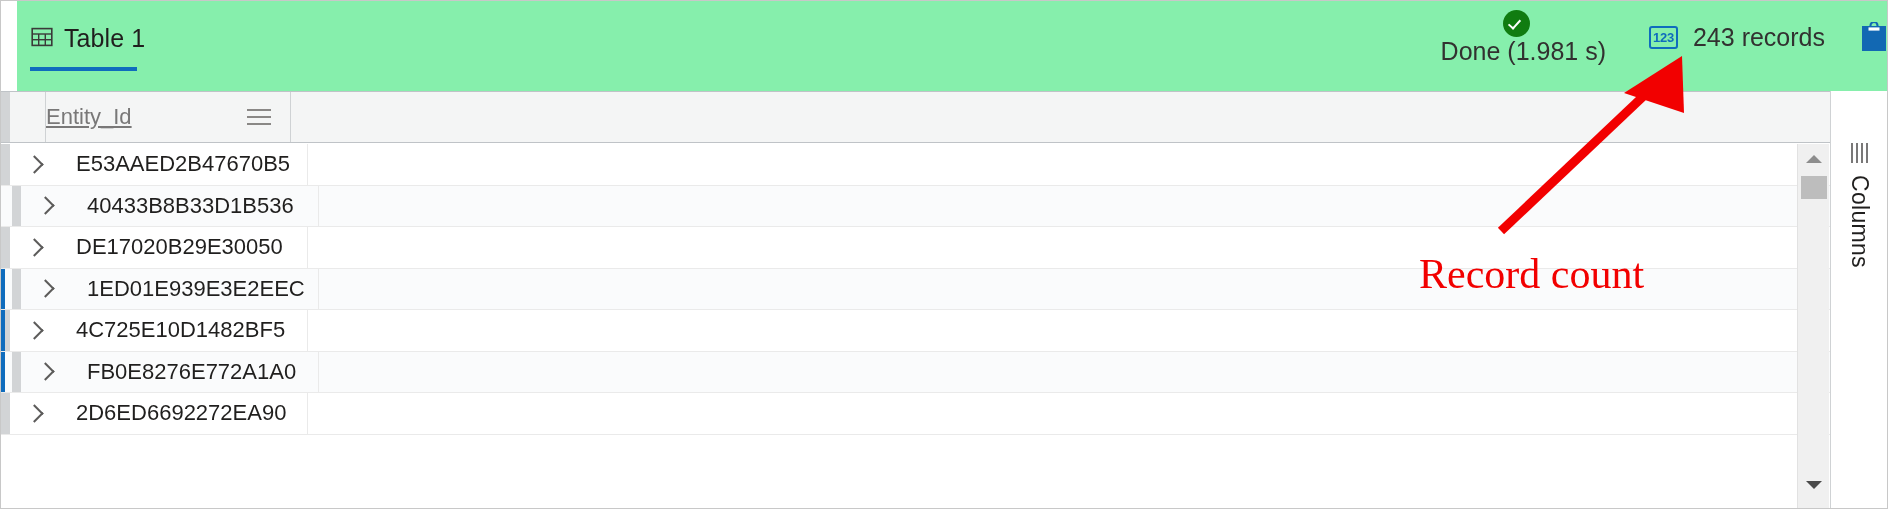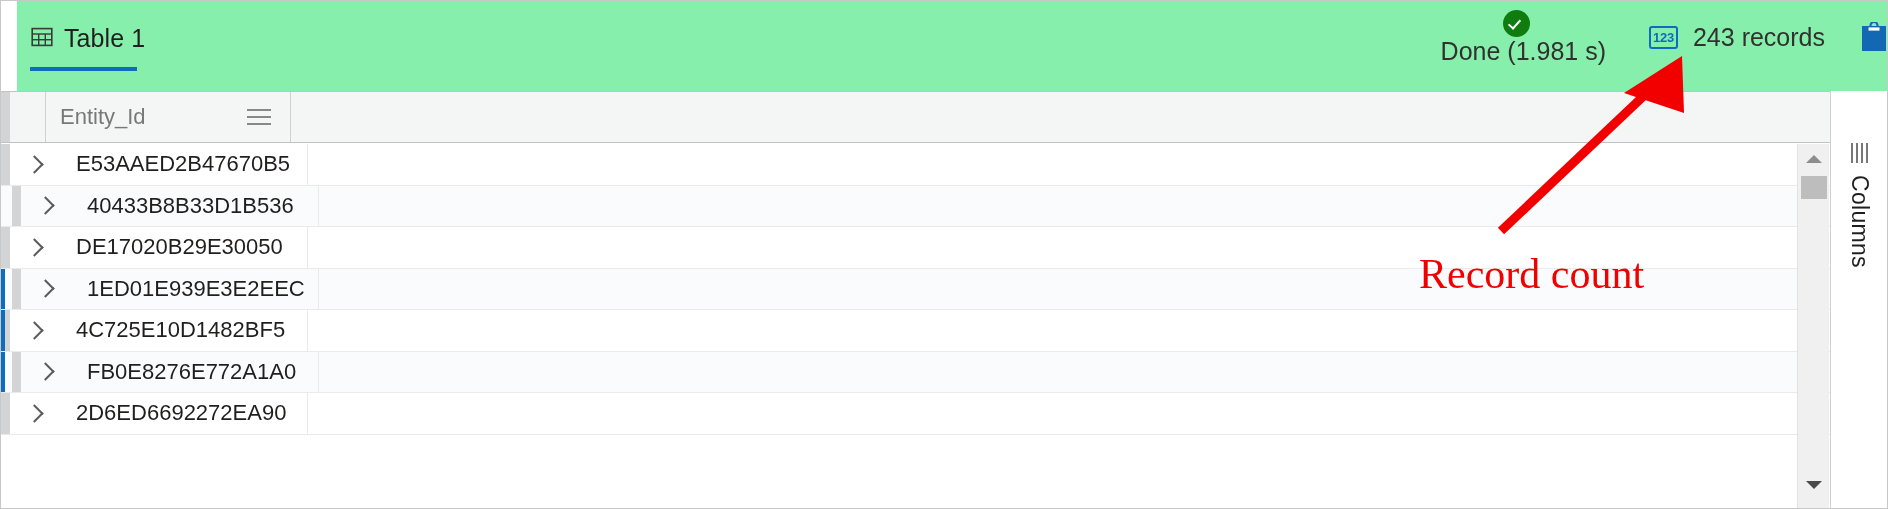--- a/index.html
+++ b/index.html
@@ -163,22 +163,22 @@
     height: 100%;
     display: flex;
     align-items: center;
     box-sizing: border-box;
     border-left: 1px solid #cfd2d4;
     border-right: 1px solid #cfd2d4;
   }
   .header-cell-label {
     font-size: 22px;
     color: #797878;
-    margin-left: 14px;
     white-space: nowrap;
+    text-decoration: underline;
   }
   .header-menu-icon {
     position: absolute;
     right: 19px;
     top: 50%;
     transform: translateY(-50%);
     width: 24px;
     height: 16px;
   }
   .header-menu-icon i {

